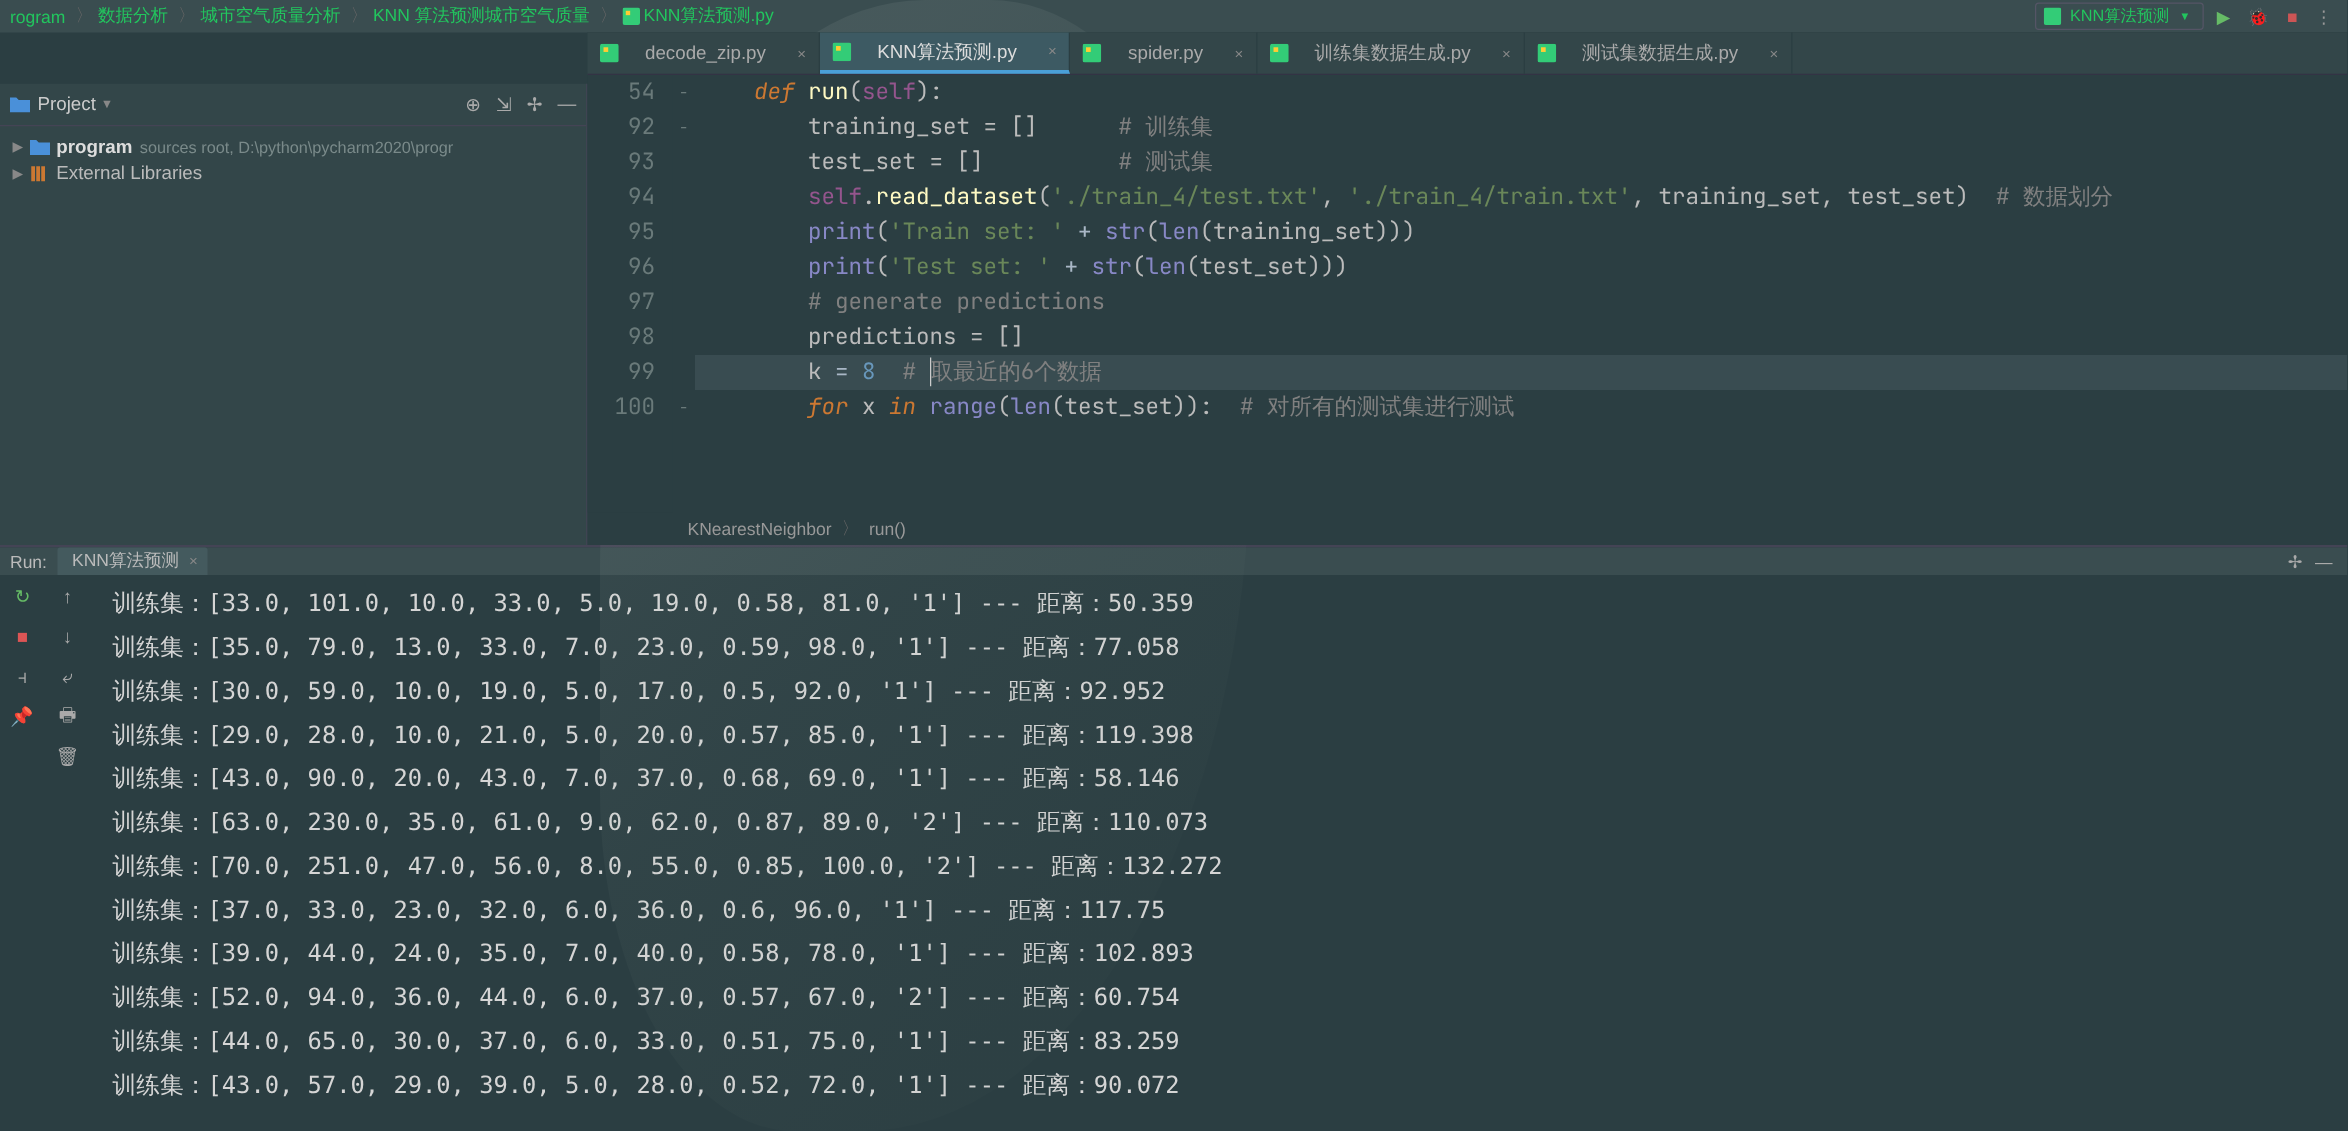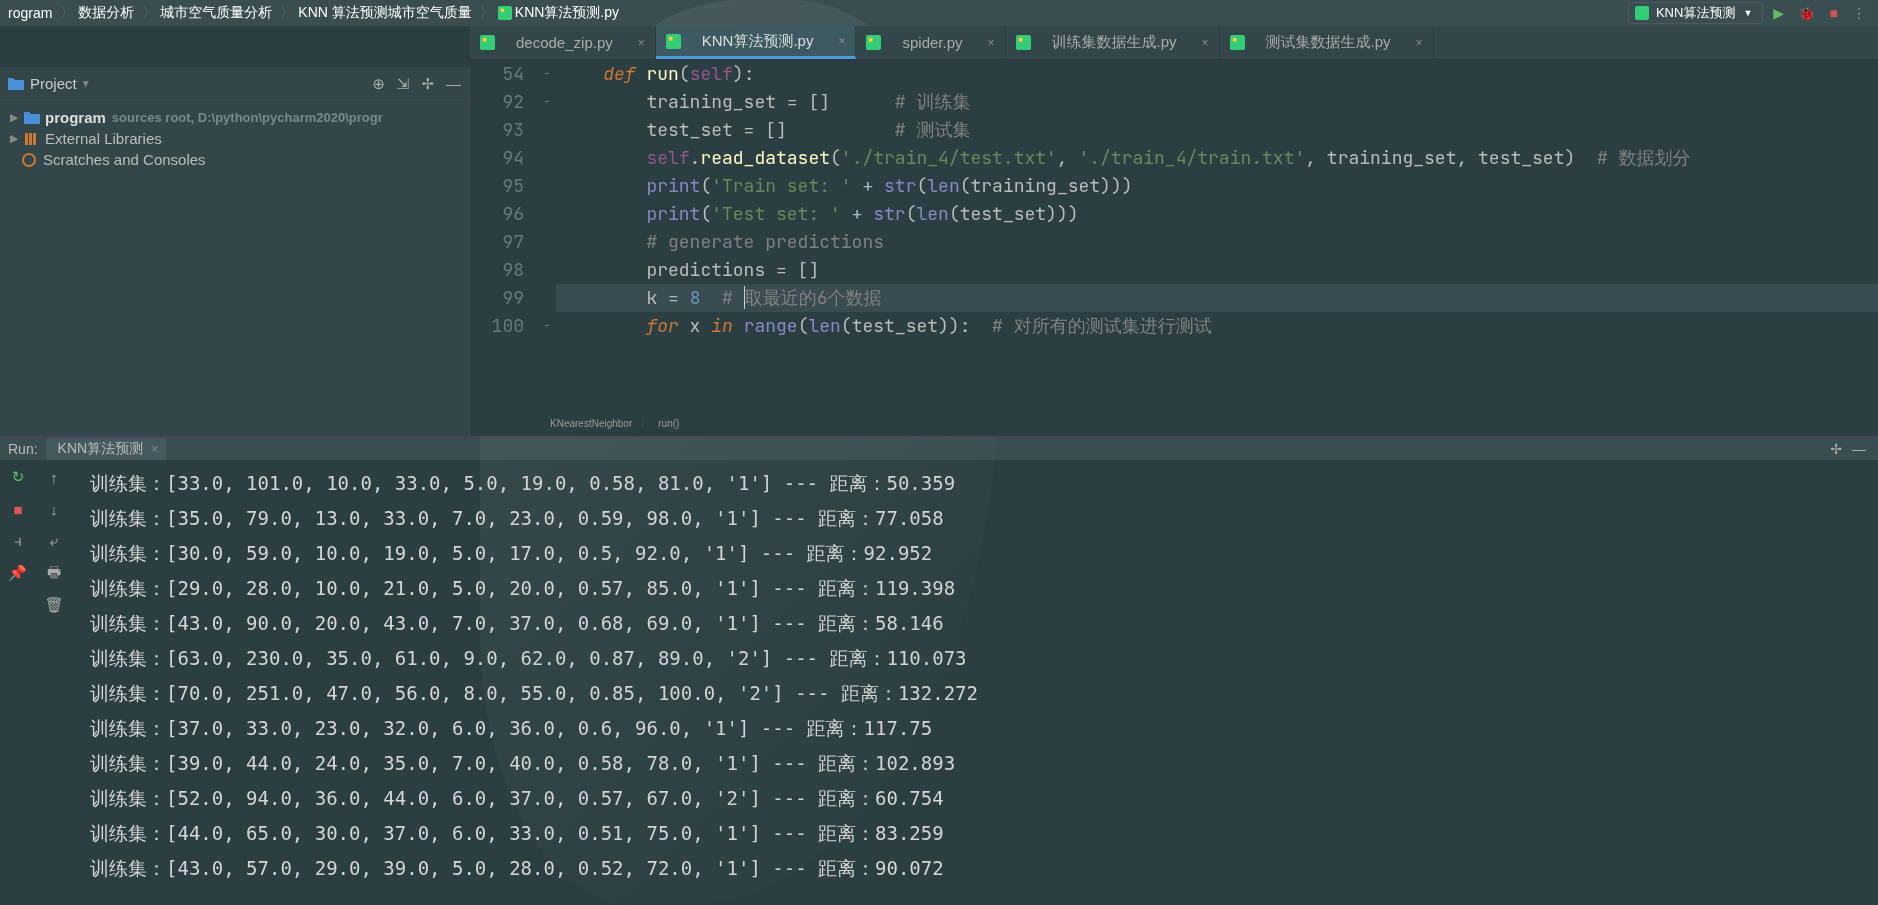--- a/index.html
+++ b/index.html
@@ -1,42 +1,42 @@
 <!DOCTYPE html>
 <html><head>
 <meta charset="utf-8">
 <style>
 * { margin: 0; padding: 0; box-sizing: border-box; }
 body { width: 1878px; height: 905px; background: #2b3e42; font-family: "Microsoft YaHei", sans-serif; font-size: 15px; color: #bbb; overflow: hidden; position: relative; }
 .bg-img { position: absolute; top: 0; left: 480px; width: 520px; height: 100%; background: linear-gradient(135deg, rgba(200,210,205,0.12) 20%, rgba(150,170,160,0.08) 50%, rgba(100,120,110,0.05) 80%); border-radius: 50% 40% 60% 30%; pointer-events: none; opacity: 0.7; }
 
 
 .breadcrumb { height: 26px; display: flex; align-items: center; padding: 0 8px; background: #3a4d50; font-size: 14px; }
-.breadcrumb span { color: #ffffff; margin-right: 4px; }
+.breadcrumb span { color: #22c55e; margin-right: 4px; }
 .breadcrumb .sep { color: #666; margin: 0 4px; }
 .breadcrumb .pyicon { width: 14px; height: 14px; display: inline-block; margin-right: 3px; vertical-align: middle; }
 .breadcrumb-right { margin-left: auto; display: flex; align-items: center; gap: 10px; }
 .run-config { display: flex; align-items: center; gap: 4px; border: 1px solid #556; padding: 1px 6px; border-radius: 3px; font-size: 13px; }
 .chev { color: #888; font-size: 9px; }
 
 
 .main { display: flex; height: 410px; }
 .sidebar { width: 470px; background: #334649; border-right: 1px solid #445; margin-top: 41px; }
 .sb-header { height: 34px; display: flex; align-items: center; padding: 0 8px; border-bottom: 1px solid #445; }
 .sb-header .folder-icon { width: 16px; height: 13px; margin-right: 6px; }
 .sb-title { color: #ccc; font-size: 15px; }
 .sb-header .sb-chev { margin-left: 4px; color: #888; font-size: 10px; }
 .sb-tools { margin-left: auto; display: flex; gap: 12px; color: #aaa; }
 .sb-tools span { cursor: pointer; }
 .tree { padding: 6px 0; }
 .tree-row { display: flex; align-items: center; padding: 2px 10px; font-size: 15px; cursor: pointer; }
 .tree-row .arrow { width: 14px; color: #888; font-size: 11px; }
 .tree-row .ticon { width: 16px; height: 14px; margin-right: 5px; }
 .tree-row .main-label { color: #ddd; font-weight: bold; }
-.tree-row .sub { color: #7a8a8a; margin-left: 6px; font-size: 13px; font-weight: bold; }
+.tree-row .sub { color: #7a8a8a; margin-left: 6px; font-size: 13px; font-weight: normal; }
 .tree-row.indent1 { padding-left: 22px; }
 
 
 .editor { flex: 1; display: flex; flex-direction: column; background: #2b3e42; position: relative; }
 .tabs { height: 34px; display: flex; align-items: stretch; background: #334649; border-bottom: 1px solid #334; }
 .tab { display: flex; align-items: center; padding: 0 10px; gap: 21px; color: #aaa; font-size: 15px; cursor: pointer; border-right: 1px solid #2b3e42; }
 .tab.active { background: #3d5a63; color: #ddd; border-bottom: 3px solid #4a9fd8; }
 .tab .pyicon { width: 15px; height: 15px; }
 .tab .close { color: #888; font-size: 12px; margin-left: 4px; }
 .code-area { flex: 1; display: flex; font-family: "JetBrains Mono", "Consolas", monospace; font-size: 18px; line-height: 28px; overflow: hidden; }
@@ -48,21 +48,21 @@
 .code-line.hl { background: rgba(90,110,115,0.3); }
 .kw { color: #cc7832; font-style: italic; }
 .fn { color: #fef9c3; }
 .sf { color: #94558d; }
 .str { color: #6a8759; }
 .num { color: #6897bb; }
 .com { color: #808080; }
 .op { color: #a9b7c6; }
 .builtin { color: #8888c6; }
 .cursor { border-left: 1px solid #ccc; }
-.crumb-bar { height: 26px; display: flex; align-items: center; padding-left: 80px; font-size: 10px; color: #999; gap: 8px; text-align: center; }
+.crumb-bar { height: 26px; display: flex; align-items: center; padding-left: 80px; font-size: 14px; color: #999; gap: 8px; text-align: center; }
 .crumb-bar .sep { color: #666; }
 
 
 .run-panel { height: 443px; border-top: 2px solid #445; display: flex; flex-direction: column; }
 .run-header { height: 30px; background: #3a4d50; display: flex; align-items: center; padding: 0 8px; font-size: 14px; }
 .run-header .gear { margin-left: auto; color: #aaa; padding-right: 6px; cursor: pointer; }
 .run-tab { display: flex; align-items: center; gap: 4px; padding: 2px 8px; background: #445a5e; border-radius: 2px 2px 0 0; margin-left: 8px; }
 .run-body { flex: 1; display: flex; }
 .run-tools { width: 36px; display: flex; flex-direction: column; align-items: center; padding-top: 6px; gap: 10px; }
 .run-tools2 { width: 36px; display: flex; flex-direction: column; align-items: center; padding-top: 6px; gap: 10px; }
@@ -142,28 +142,20 @@
         <span class="arrow">▶</span>
         <span class="ticon">
             <svg viewBox="0 0 16 14">
               <rect x="1" y="1" width="3" height="12" fill="#cc7832"></rect>
               <rect x="5" y="1" width="3" height="12" fill="#cc7832"></rect>
               <rect x="9" y="1" width="3" height="12" fill="#cc7832"></rect>
             </svg>
           </span>
         <span>External Libraries</span>
       </div>
-      <div class="tree-row indent1">
-        <span class="ticon">
-            <svg viewBox="0 0 16 14">
-              <circle cx="7" cy="7" r="6" fill="none" stroke="#cc7832" stroke-width="2"></circle>
-            </svg>
-          </span>
-        <span>Scratches and Consoles</span>
-      </div>
     </div>
   </div>
 
   <div class="editor">
     <div class="tabs" id="tabs-container">
         <div class="tab">
           <span class="pyicon">
             <svg viewBox="0 0 16 16">
               <rect width="16" height="16" fill="#3c7" rx="2"></rect>
               <rect x="3" y="3" width="4" height="4" fill="#fc3"></rect>

